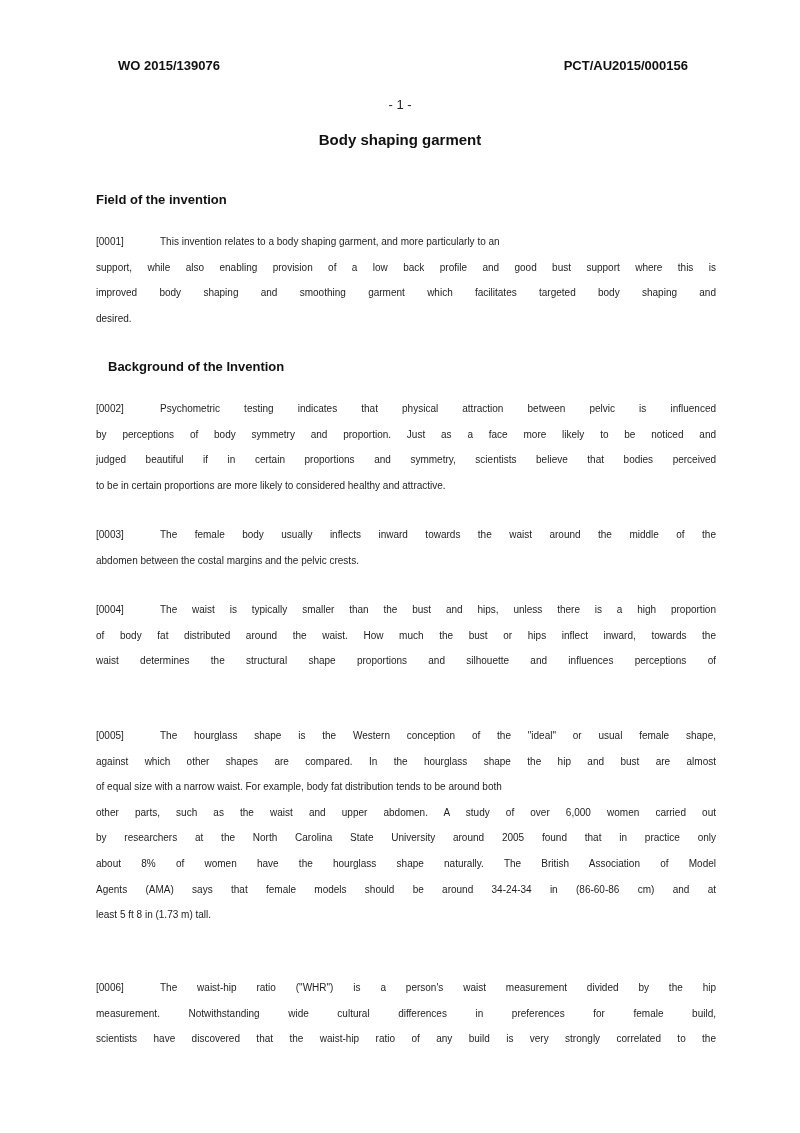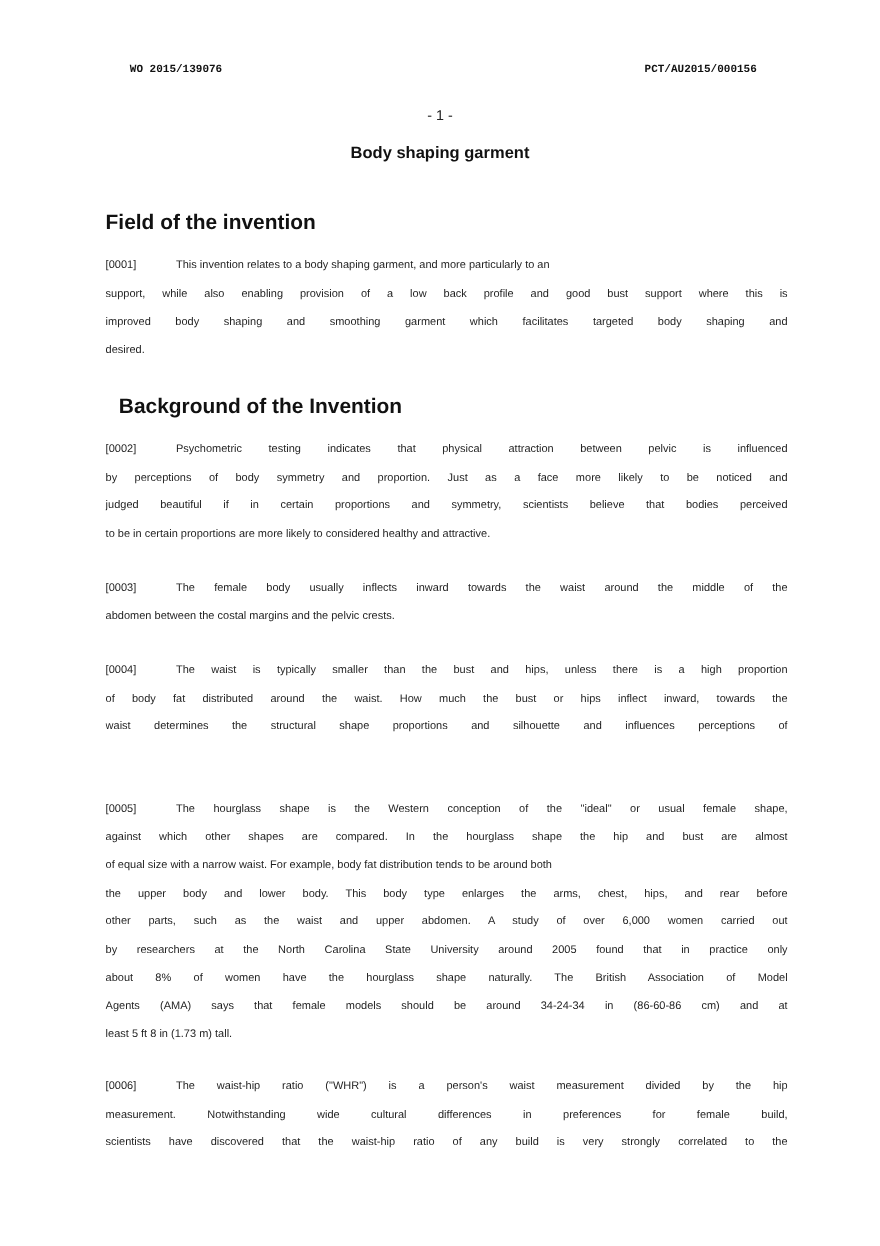--- a/index.html
+++ b/index.html
@@ -17,23 +17,23 @@
   }
   .page {
     position: absolute;
     left: 0; top: 0;
     width: 800px; height: 1133px;
     background: #ffffff;
   }
   .hdr {
     position: absolute;
     top: 58px;
-    font-family: Liberation Mono, monospace;
+    font-family: Liberation Sans, sans-serif;
     font-weight: bold;
-    font-size: 10px;
+    font-size: 13px;
     color: #111;
   }
   .hdr-left { left: 118px; }
   .hdr-right { right: 112px; }
   .pagenum {
     position: absolute;
     top: 97px;
     left: 0; width: 800px;
     text-align: center;
     font-size: 13px;
@@ -45,21 +45,21 @@
     left: 0; width: 800px;
     text-align: center;
     font-weight: bold;
     font-size: 15px;
     color: #111;
   }
   .section-heading {
     position: absolute;
     left: 96px;
     font-weight: bold;
-    font-size: 19px;
+    font-size: 13px;
     color: #111;
     text-align: right;
   }
   .para {
     position: absolute;
     left: 96px;
     width: 620px;
   }
   .line {
     height: 25.6px;
@@ -117,21 +117,20 @@
   <div class="para" style="top:597px;">
     <div class="line justify"><span class="pnum">[0004]</span><span>The waist is typically smaller than the bust and hips, unless there is a high proportion</span></div>
     <div class="line justify">of body fat distributed around the waist. How much the bust or hips inflect inward, towards the</div>
     <div class="line justify">waist determines the structural shape proportions and silhouette and influences perceptions of</div>
   </div>
 
   <div class="para" style="top:723px;">
     <div class="line justify"><span class="pnum">[0005]</span><span>The hourglass shape is the Western conception of the "ideal" or usual female shape,</span></div>
     <div class="line justify">against which other shapes are compared.  In the hourglass shape the hip and bust are almost</div>
     <div class="line">of equal size with a narrow waist.  For example, body fat distribution tends to be around both</div>
-    <div class="line justify">the upper body and lower body. This body type enlarges the arms, chest, hips, and rear before</div>
     <div class="line justify">other parts, such as the waist and upper abdomen.  A study of over 6,000 women carried out</div>
     <div class="line justify">by researchers at the North Carolina State University around 2005 found that in practice only</div>
     <div class="line justify">about 8% of women have the hourglass shape naturally.  The British Association of Model</div>
     <div class="line justify">Agents (AMA) says that female models should be around 34-24-34 in (86-60-86 cm) and at</div>
     <div class="line">least 5 ft 8 in (1.73 m) tall.</div>
   </div>
 
   <div class="para" style="top:975px;">
     <div class="line justify"><span class="pnum">[0006]</span><span>The waist-hip ratio ("WHR") is a person's waist measurement divided by the hip</span></div>
     <div class="line justify">measurement.  Notwithstanding wide cultural differences in preferences for female build,</div>

